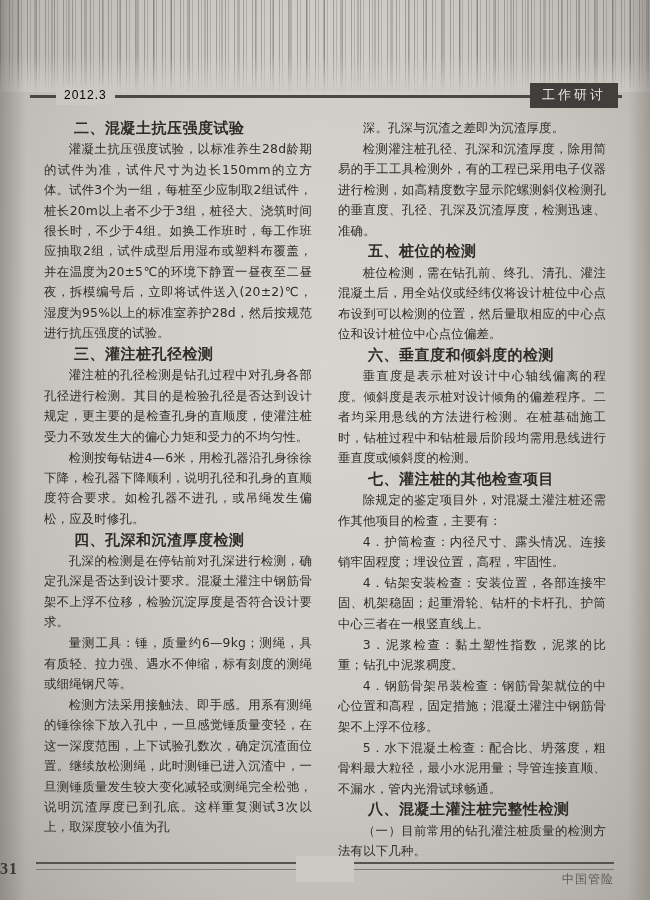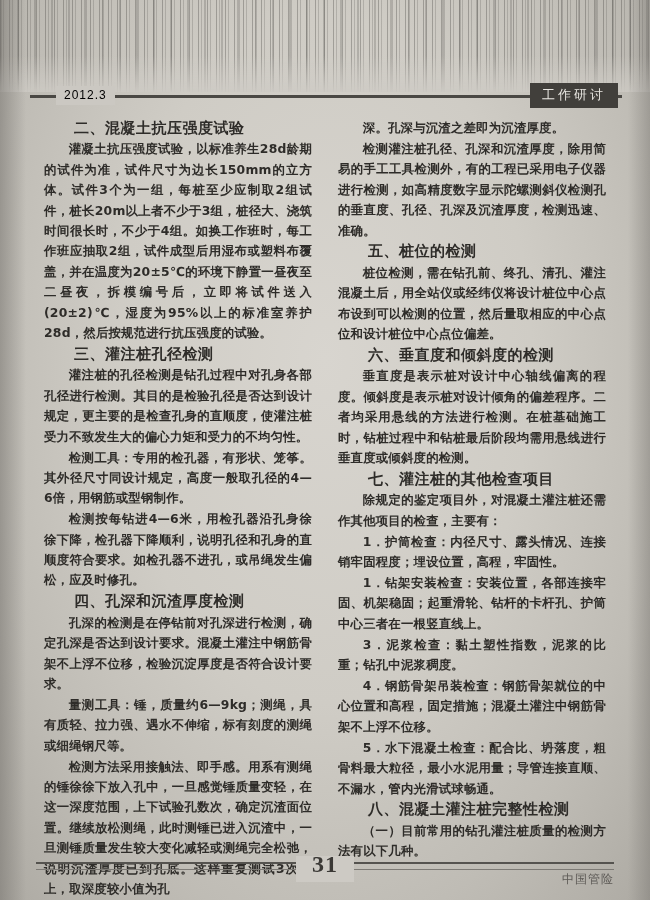--- a/index.html
+++ b/index.html
@@ -104,21 +104,20 @@
     font-size: 12.4px;
     line-height: 20.4px;
     color: #2e2c29;
     text-align: justify;
     font-family: "DejaVu Sans", sans-serif;
   }
   .col p {
     margin: 0 0 0.5px 0;
     text-indent: 2em;
     letter-spacing: .2px;
-    font-weight: bold;
   }
   .col h3 {
     margin: 0 0 1px 0;
     font-size: 15px;
     font-weight: bold;
     text-indent: 2em;
     line-height: 20.4px;
     letter-spacing: .5px;
   }
   .blur {
@@ -140,22 +139,21 @@
   }
   .footer-rule-bot {
     position: absolute;
     left: 36px; right: 36px; bottom: 30px;
     height: 1px;
     background: #7d7a75;
   }
   .page-number {
     position: absolute;
     left: 0; right: 0; bottom: 22px;
-    text-align: center;
-    font-size: 24px;
+    font-size: 16px;
     font-weight: bold;
     color: #3a3835;
     font-family: "Liberation Serif", serif;
     letter-spacing: 1px;
   }
   .footer-brand {
     position: absolute;
     right: 36px; bottom: 12px;
     font-size: 12px;
     color: #5d5a56;
@@ -183,38 +181,37 @@
   </div>
   <div class="header-issue">2012.3</div>
   <div class="header-section">工作研讨</div>
 
   <div class="columns">
     <div class="col blur" id="col-left">
         <h3>二、混凝土抗压强度试验</h3>
         <p>灌凝土抗压强度试验，以标准养生28d龄期的试件为准，试件尺寸为边长150mm的立方体。试件3个为一组，每桩至少应制取2组试件，桩长20m以上者不少于3组，桩径大、浇筑时间很长时，不少于4组。如换工作班时，每工作班应抽取2组，试件成型后用湿布或塑料布覆盖，并在温度为20±5℃的环境下静置一昼夜至二昼夜，拆模编号后，立即将试件送入(20±2)℃，湿度为95%以上的标准室养护28d，然后按规范进行抗压强度的试验。</p>
         <h3>三、灌注桩孔径检测</h3>
         <p>灌注桩的孔径检测是钻孔过程中对孔身各部孔径进行检测。其目的是检验孔径是否达到设计规定，更主要的是检查孔身的直顺度，使灌注桩受力不致发生大的偏心力矩和受力的不均匀性。</p>
-        <p>检测工具：专用的检孔器，有形状、笼筝。其外径尺寸同设计规定，高度一般取孔径的4—6倍，用钢筋或型钢制作。</p>
         <p>检测按每钻进4—6米，用检孔器沿孔身徐徐下降，检孔器下降顺利，说明孔径和孔身的直顺度符合要求。如检孔器不进孔，或吊绳发生偏松，应及时修孔。</p>
         <h3>四、孔深和沉渣厚度检测</h3>
         <p>孔深的检测是在停钻前对孔深进行检测，确定孔深是否达到设计要求。混凝土灌注中钢筋骨架不上浮不位移，检验沉淀厚度是否符合设计要求。</p>
         <p>量测工具：锤，质量约6—9kg；测绳，具有质轻、拉力强、遇水不伸缩，标有刻度的测绳或细绳钢尺等。</p>
         <p>检测方法采用接触法、即手感。用系有测绳的锤徐徐下放入孔中，一旦感觉锤质量变轻，在这一深度范围，上下试验孔数次，确定沉渣面位置。继续放松测绳，此时测锤已进入沉渣中，一旦测锤质量发生较大变化减轻或测绳完全松弛，说明沉渣厚度已到孔底。这样重复测试3次以上，取深度较小值为孔</p>
       </div>
     <div class="col blur" id="col-right">
         <p>深。孔深与沉渣之差即为沉渣厚度。</p>
         <p>检测灌注桩孔径、孔深和沉渣厚度，除用简易的手工工具检测外，有的工程已采用电子仪器进行检测，如高精度数字显示陀螺测斜仪检测孔的垂直度、孔径、孔深及沉渣厚度，检测迅速、准确。</p>
         <h3>五、桩位的检测</h3>
         <p>桩位检测，需在钻孔前、终孔、清孔、灌注混凝土后，用全站仪或经纬仪将设计桩位中心点布设到可以检测的位置，然后量取相应的中心点位和设计桩位中心点位偏差。</p>
         <h3>六、垂直度和倾斜度的检测</h3>
         <p>垂直度是表示桩对设计中心轴线偏离的程度。倾斜度是表示桩对设计倾角的偏差程序。二者均采用悬线的方法进行检测。在桩基础施工时，钻桩过程中和钻桩最后阶段均需用悬线进行垂直度或倾斜度的检测。</p>
         <h3>七、灌注桩的其他检查项目</h3>
         <p>除规定的鉴定项目外，对混凝土灌注桩还需作其他项目的检查，主要有：</p>
-        <p>1．护筒检查：内径尺寸、露头情况、连接销牢固程度；埋设位置，高程，牢固性。</p>
-        <p>1．钻架安装检查：安装位置，各部连接牢固、机架稳固；起重滑轮、钻杆的卡杆孔、护筒中心三者在一根竖直线上。</p>
+        <p>4．护筒检查：内径尺寸、露头情况、连接销牢固程度；埋设位置，高程，牢固性。</p>
+        <p>4．钻架安装检查：安装位置，各部连接牢固、机架稳固；起重滑轮、钻杆的卡杆孔、护筒中心三者在一根竖直线上。</p>
         <p>3．泥浆检查：黏土塑性指数，泥浆的比重；钻孔中泥浆稠度。</p>
         <p>4．钢筋骨架吊装检查：钢筋骨架就位的中心位置和高程，固定措施；混凝土灌注中钢筋骨架不上浮不位移。</p>
         <p>5．水下混凝土检查：配合比、坍落度，粗骨料最大粒径，最小水泥用量；导管连接直顺、不漏水，管内光滑试球畅通。</p>
         <h3>八、混凝土灌注桩完整性检测</h3>
         <p>（一）目前常用的钻孔灌注桩质量的检测方法有以下几种。</p>
       </div>
   </div>
 
   <div class="footer">
     <div class="footer-rule-top"></div>

